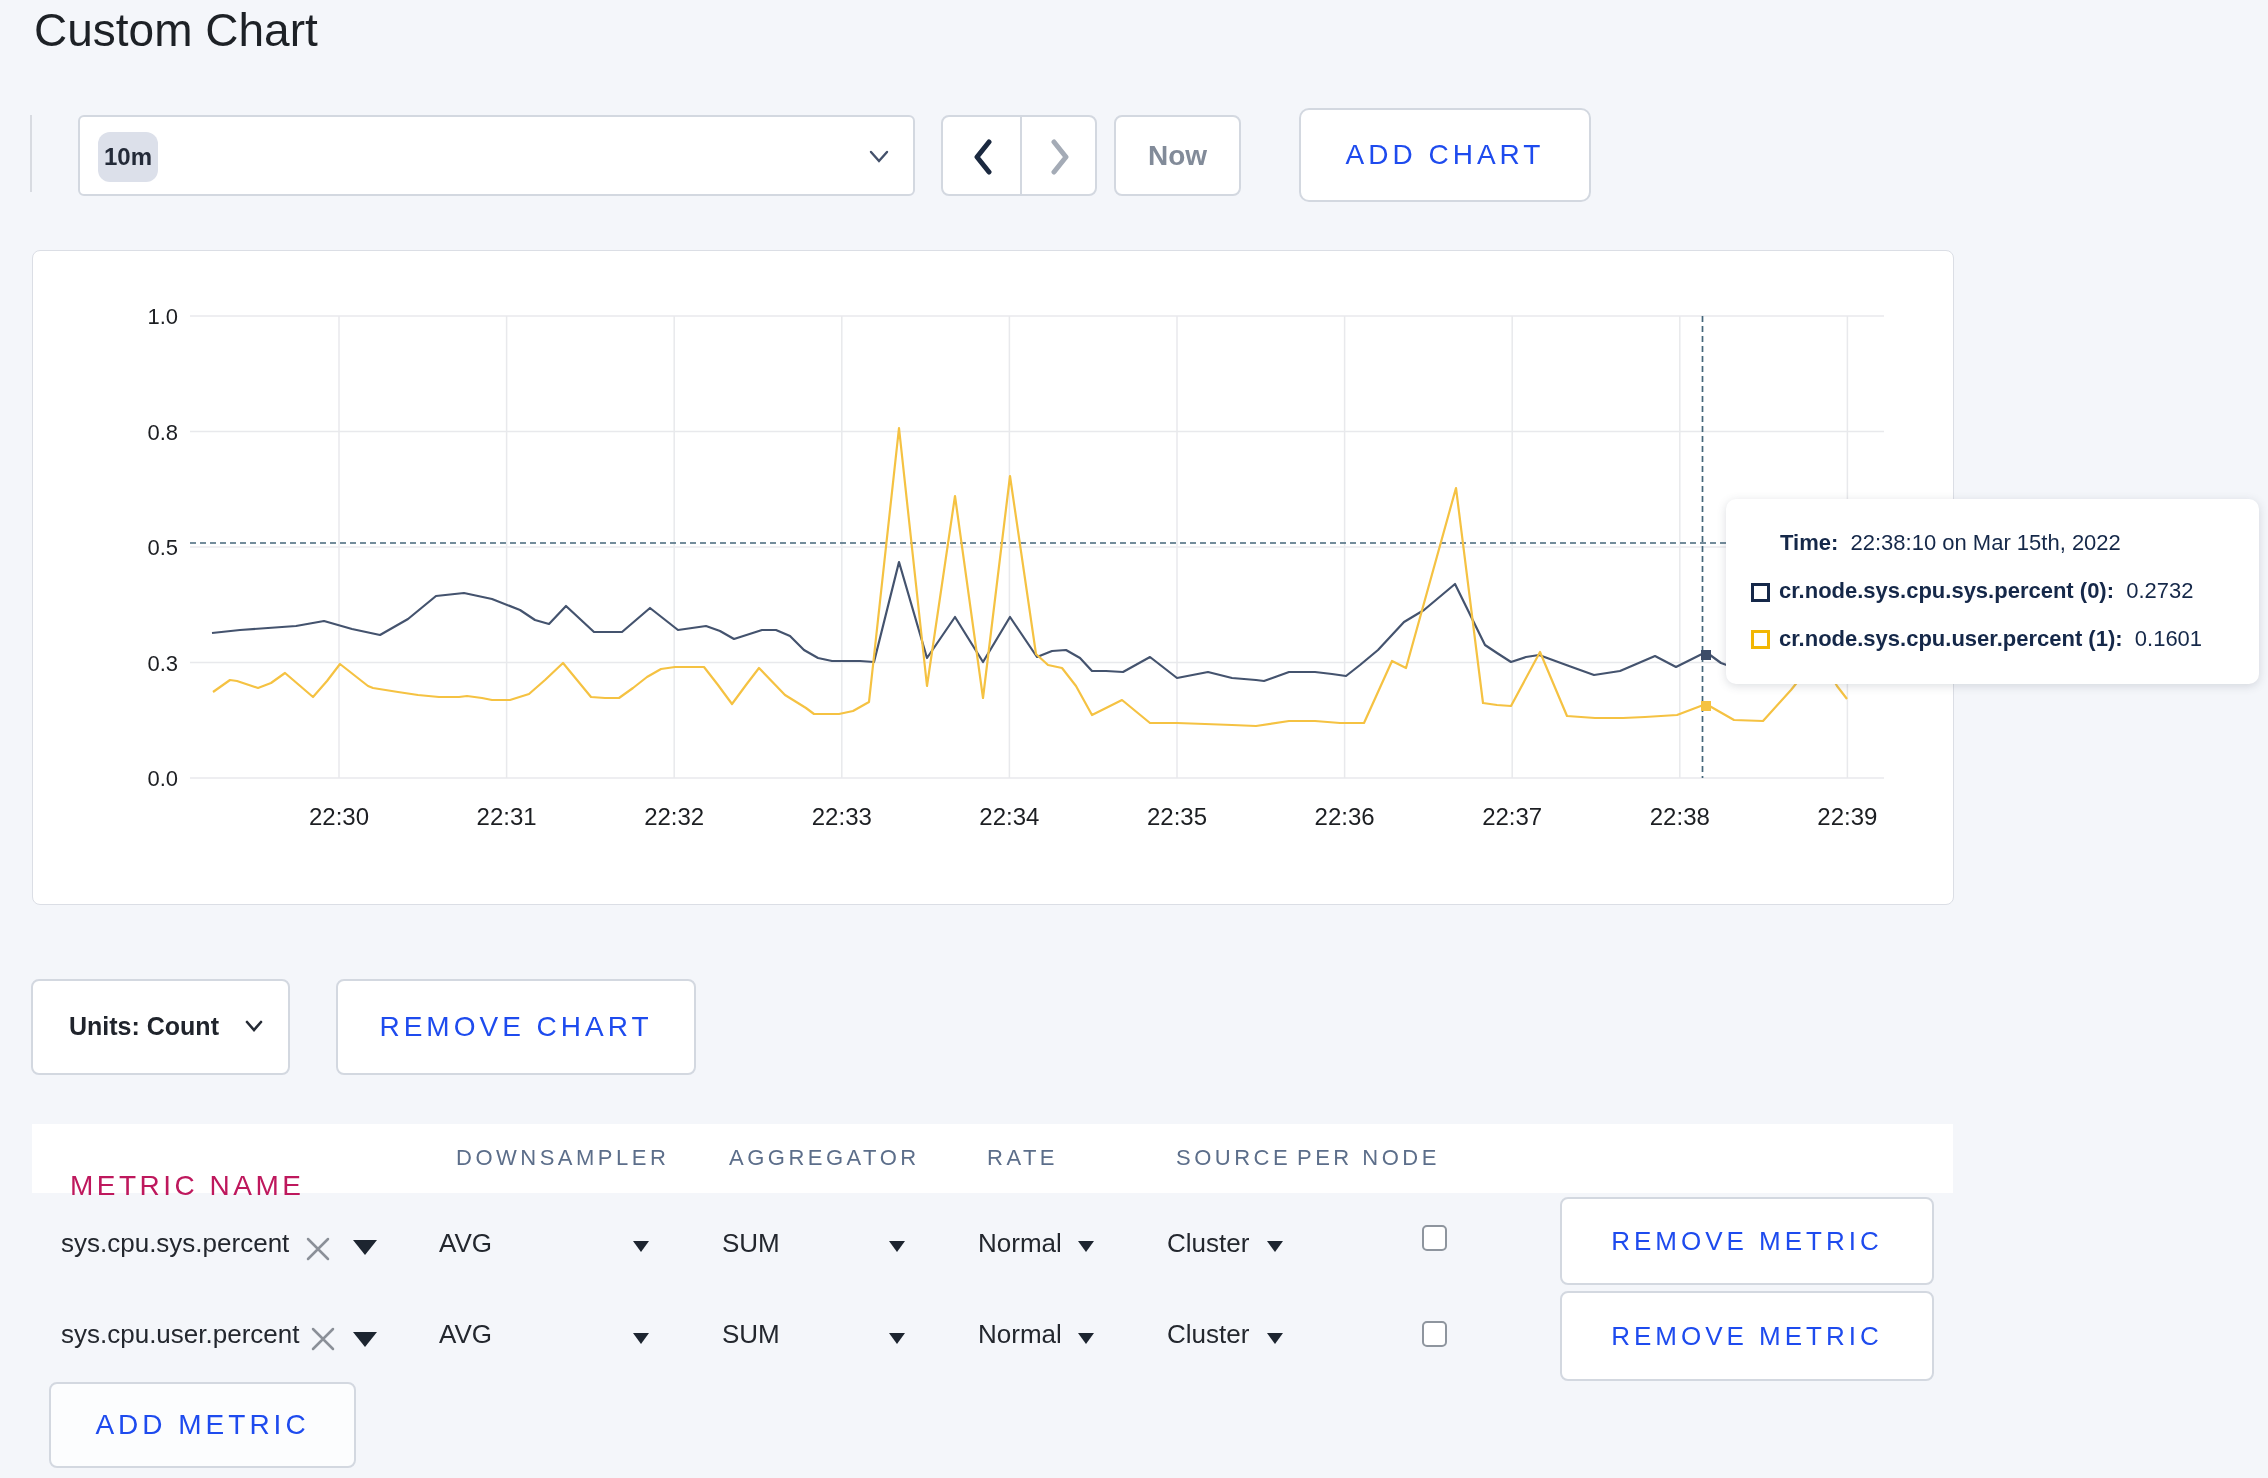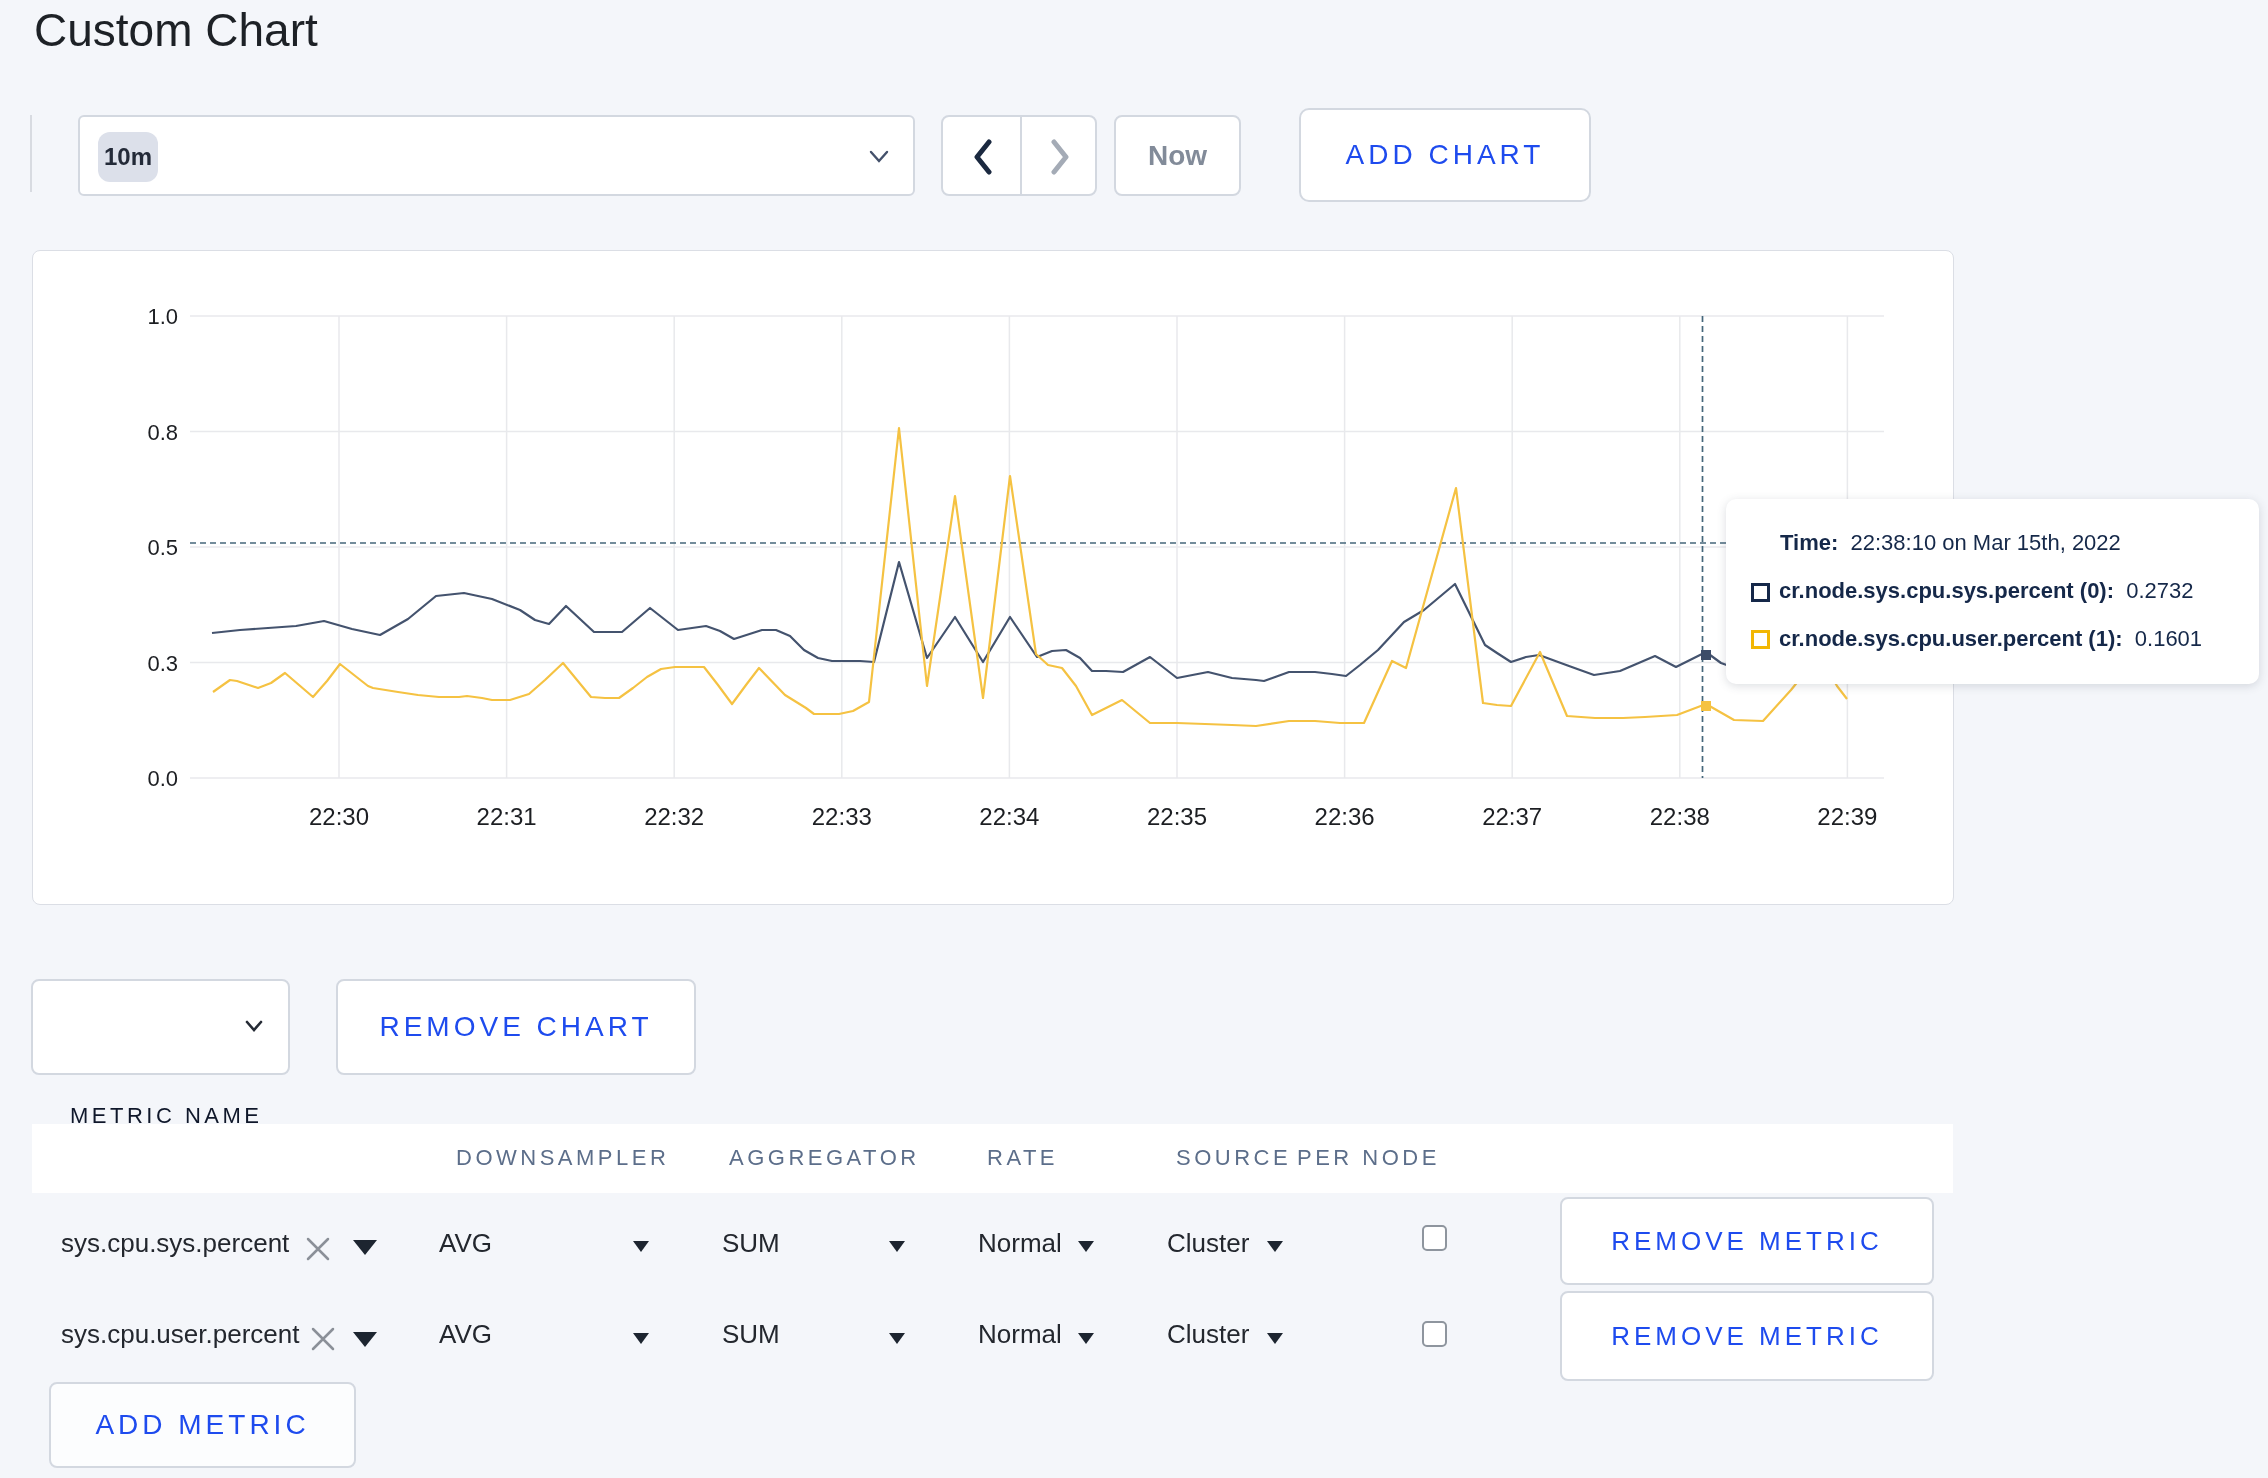--- a/index.html
+++ b/index.html
@@ -91,28 +91,29 @@
 
 <div class="abs" style="left:1726px; top:499px; width:533px; height:185px; background:#fff; border-radius:10px; box-shadow:0 2px 10px rgba(60,70,90,0.18); z-index:5;">
   <div class="abs" style="left:54px; top:31px; font-size:22px; color:#152849;"><b>Time:</b>&nbsp;&nbsp;22:38:10 on Mar 15th, 2022</div>
   <div class="abs" style="left:25px; top:84px; width:19px; height:19px; border:3px solid #152849;"></div>
   <div class="abs" style="left:53px; top:79px; font-size:22px; color:#152849;"><b>cr.node.sys.cpu.sys.percent (0):</b>&nbsp; 0.2732</div>
   <div class="abs" style="left:25px; top:131px; width:19px; height:19px; border:3px solid #f2b704;"></div>
   <div class="abs" style="left:53px; top:127px; font-size:22px; color:#152849;"><b>cr.node.sys.cpu.user.percent (1):</b>&nbsp; 0.1601</div>
 </div>
 
 <div class="abs btn" style="left:31px; top:979px; width:259px; height:96px;">
+  <div class="abs" style="left:36px; top:0; height:90px; line-height:90px; font-size:25px; font-weight:700; color:#20242c;">Units: Count</div>
   <svg class="abs" style="left:212px; top:39px;" width="18" height="13" viewBox="0 0 18 13">
       <path d="M2 2 L9 10 L16 2" fill="none" stroke="#252b35" stroke-width="2.6" stroke-linecap="round"></path>
     </svg>
 </div>
 <div class="abs btn" style="left:312px; top:979px; width:360px; height:96px; text-align:center; line-height:92px;margin-left:24px;"><span class="bluetxt" style="font-size:28px;">REMOVE CHART</span></div>
 
 <div class="abs" style="left:32px; top:1124px; width:1921px; height:69px; background:#fff;"></div>
-<div class="abs hdr" style="left:70px; top:1103px; font-size:22px; letter-spacing:3.5px; color:#0f172a; font-weight:500;">METRIC NAME</div>
+<div class="abs hdr" style="left:70px; top:1170px; font-size:28px; letter-spacing:3.5px; color:#be185d; font-weight:500;">METRIC NAME</div>
 <div class="abs hdr" style="left:440px; top:1145px; font-size:22px; letter-spacing:3.5px; color:#5c6e8a; font-weight:500;margin-left:16px;">DOWNSAMPLER</div>
 <div class="abs hdr" style="left:729px; top:1145px; font-size:22px; letter-spacing:3.5px; color:#5c6e8a; font-weight:500;">AGGREGATOR</div>
 <div class="abs hdr" style="left:987px; top:1145px; font-size:22px; letter-spacing:3.5px; color:#5c6e8a; font-weight:500;">RATE</div>
 <div class="abs hdr" style="left:1176px; top:1145px; font-size:22px; letter-spacing:3.5px; color:#5c6e8a; font-weight:500;">SOURCE</div>
 <div class="abs hdr" style="left:1297px; top:1145px; font-size:22px; letter-spacing:3.5px; color:#5c6e8a; font-weight:400;">PER NODE</div>
 
 <div class="abs" style="left:61px; top:1228px; font-size:26px; color:#23272e;">sys.cpu.sys.percent</div>
 <svg class="abs" style="left:305px; top:1236px;" width="26" height="26" viewBox="0 0 26 26">
     <path d="M3 3 L23 23 M23 3 L3 23" stroke="#8b9098" stroke-width="2.5" stroke-linecap="round" fill="none"></path>
   </svg>

